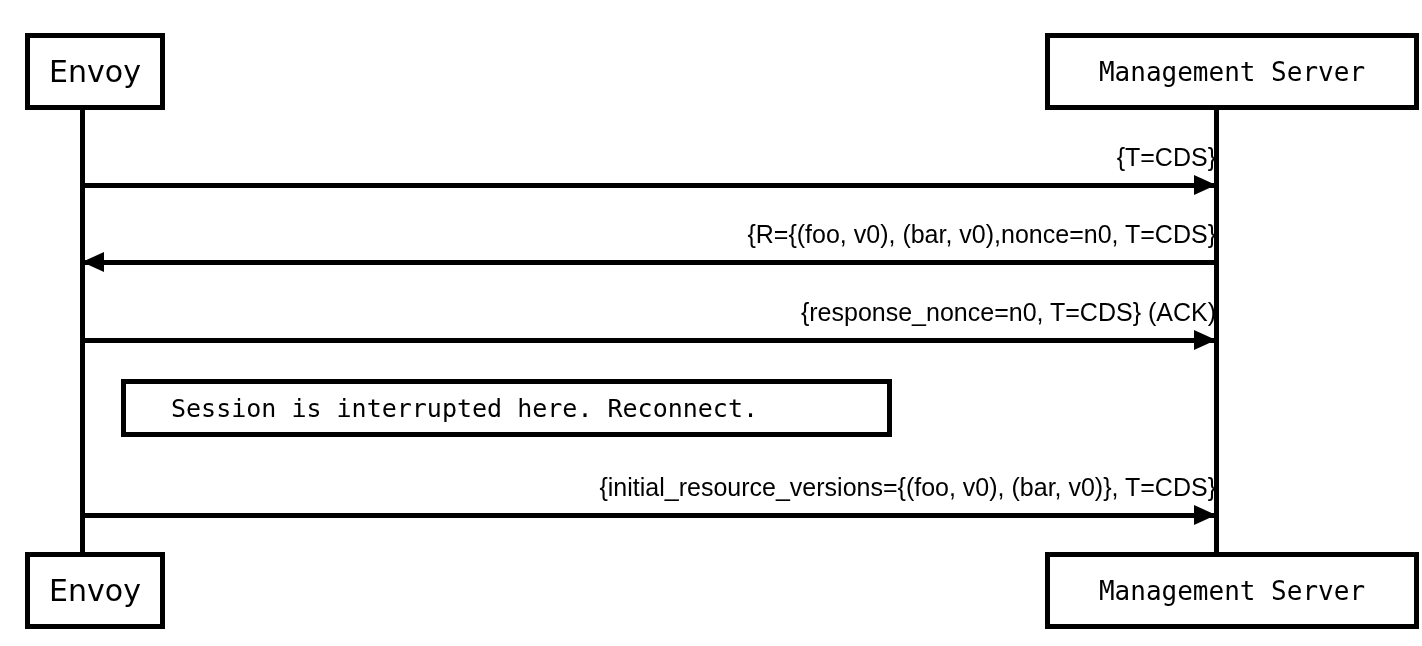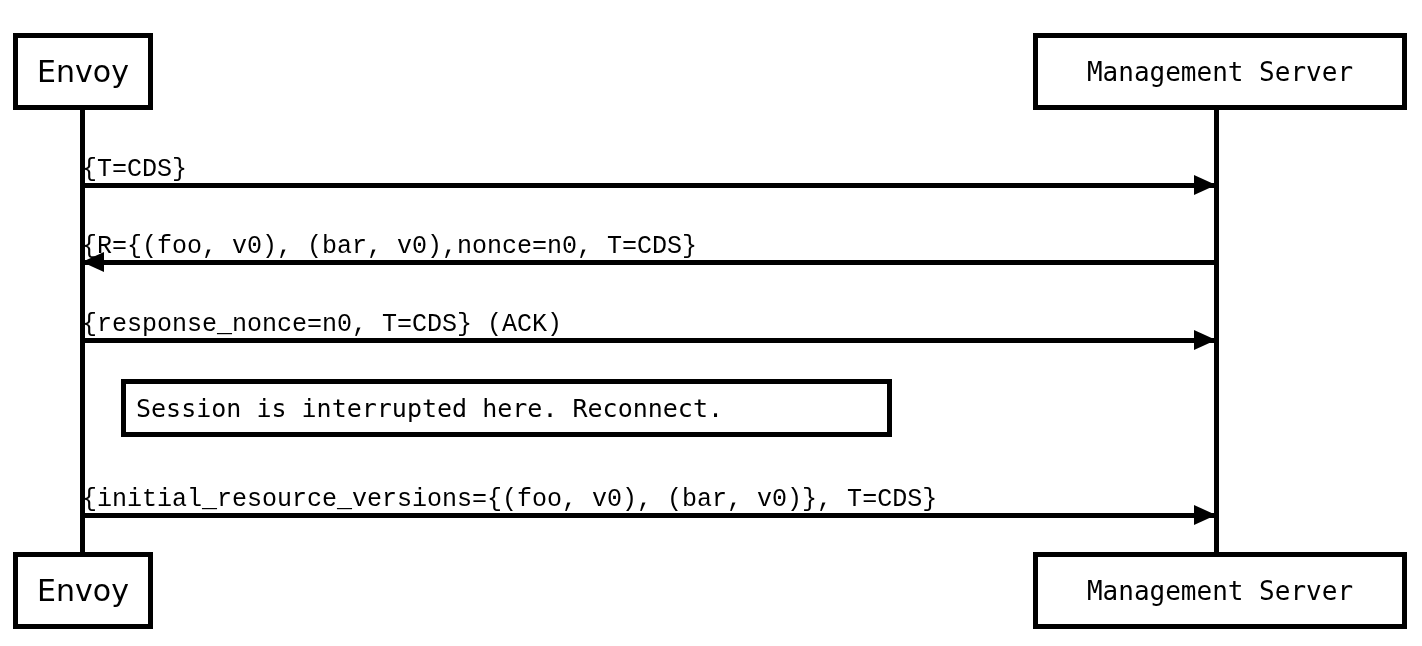--- a/index.html
+++ b/index.html
@@ -19,20 +19,21 @@
   
   .participant-box {
     position: absolute;
     box-sizing: border-box;
     border: 5px solid #000000;
     background: #ffffff;
     display: flex;
     align-items: center;
     justify-content: center;
     z-index: 3;
+    margin-left: 12px;
   }
   .participant-label {
     font-family: "DejaVu Sans Mono", "Liberation Mono", monospace;
     font-size: 26px;
     color: #000000;
     white-space: nowrap;
     letter-spacing: 0px;
   }
   .participant-label.proportional {
     font-family: "DejaVu Sans", "Liberation Sans", sans-serif;
@@ -81,23 +82,23 @@
     border-left: 22px solid #000000;
   }
   .arrowhead.left {
     left: 0;
     border-right: 22px solid #000000;
   }
   .msg-label {
     position: absolute;
     left: 0;
     right: 0;
-    bottom: 0;
-    text-align: left;
-    font-family: Liberation Mono, monospace;
+    bottom: 12px;
+    text-align: right;
+    font-family: Liberation Sans, sans-serif;
     font-size: 25px;
     color: #000000;
     white-space: nowrap;
     line-height: 1.1;
   }
 
   #msg-1 { left: 82px; width: 1134px; top: 183px; }
   #msg-2 { left: 82px; width: 1134px; top: 260px; }
   #msg-3 { left: 82px; width: 1134px; top: 338px; }
   #msg-4 { left: 82px; width: 1134px; top: 513px; }
@@ -108,20 +109,21 @@
     left: 121px;
     top: 379px;
     width: 771px;
     height: 58px;
     box-sizing: border-box;
     border: 5px solid #000000;
     background: #ffffff;
     display: flex;
     align-items: center;
     z-index: 4;
+    padding-left: 35px;
   }
   #note-text {
     font-family: "DejaVu Sans Mono", "Liberation Mono", monospace;
     font-size: 25px;
     color: #000000;
     white-space: nowrap;
     padding-left: 10px;
   }
 </style>
 </head>

